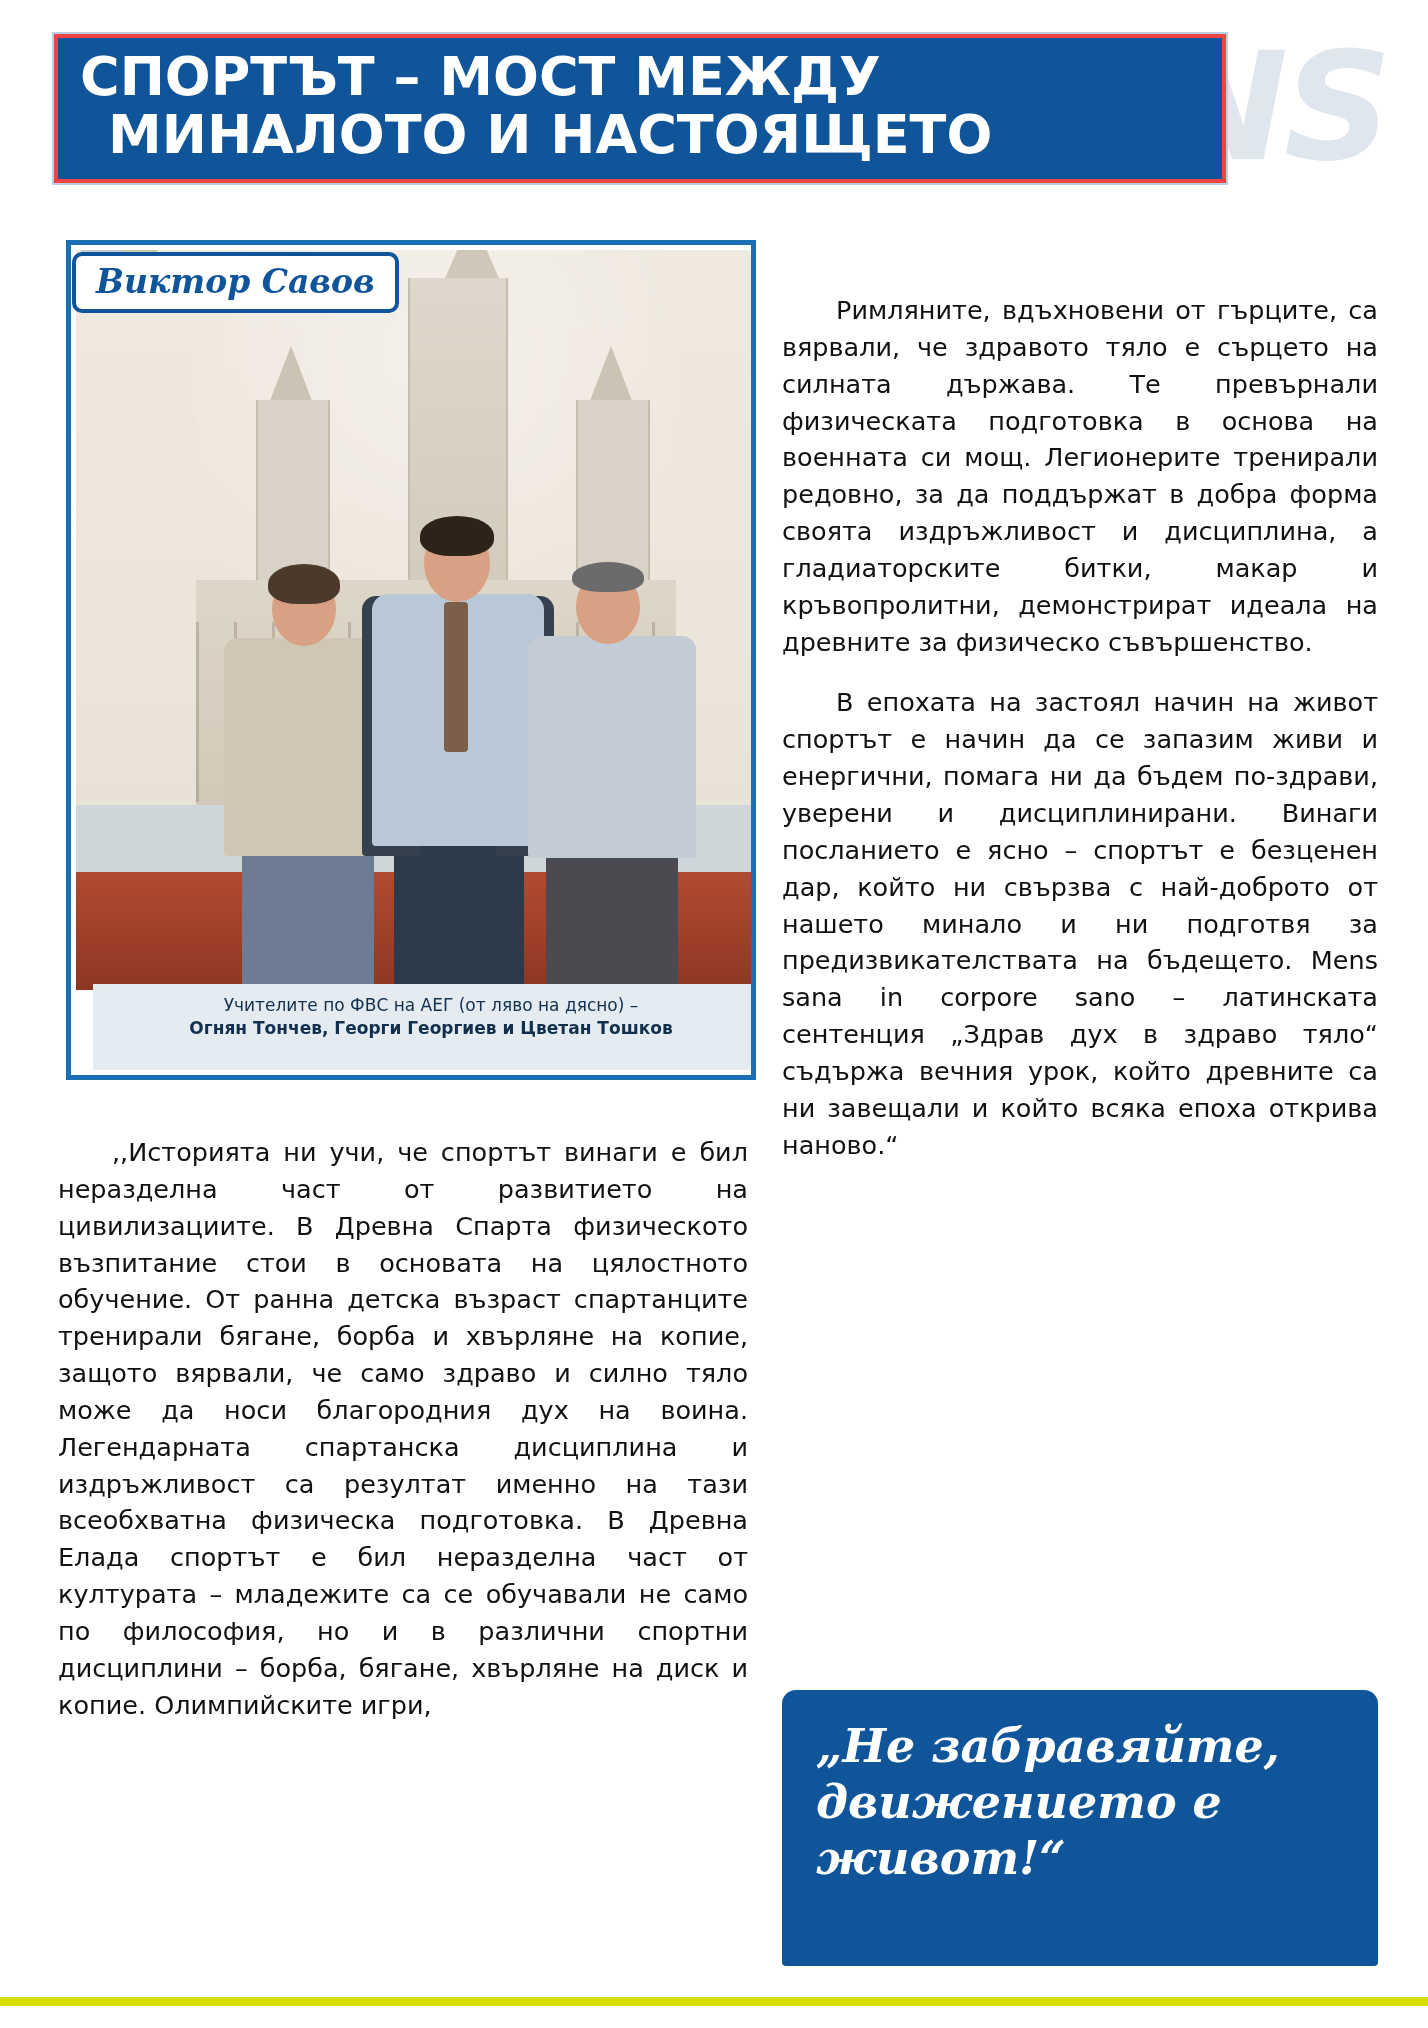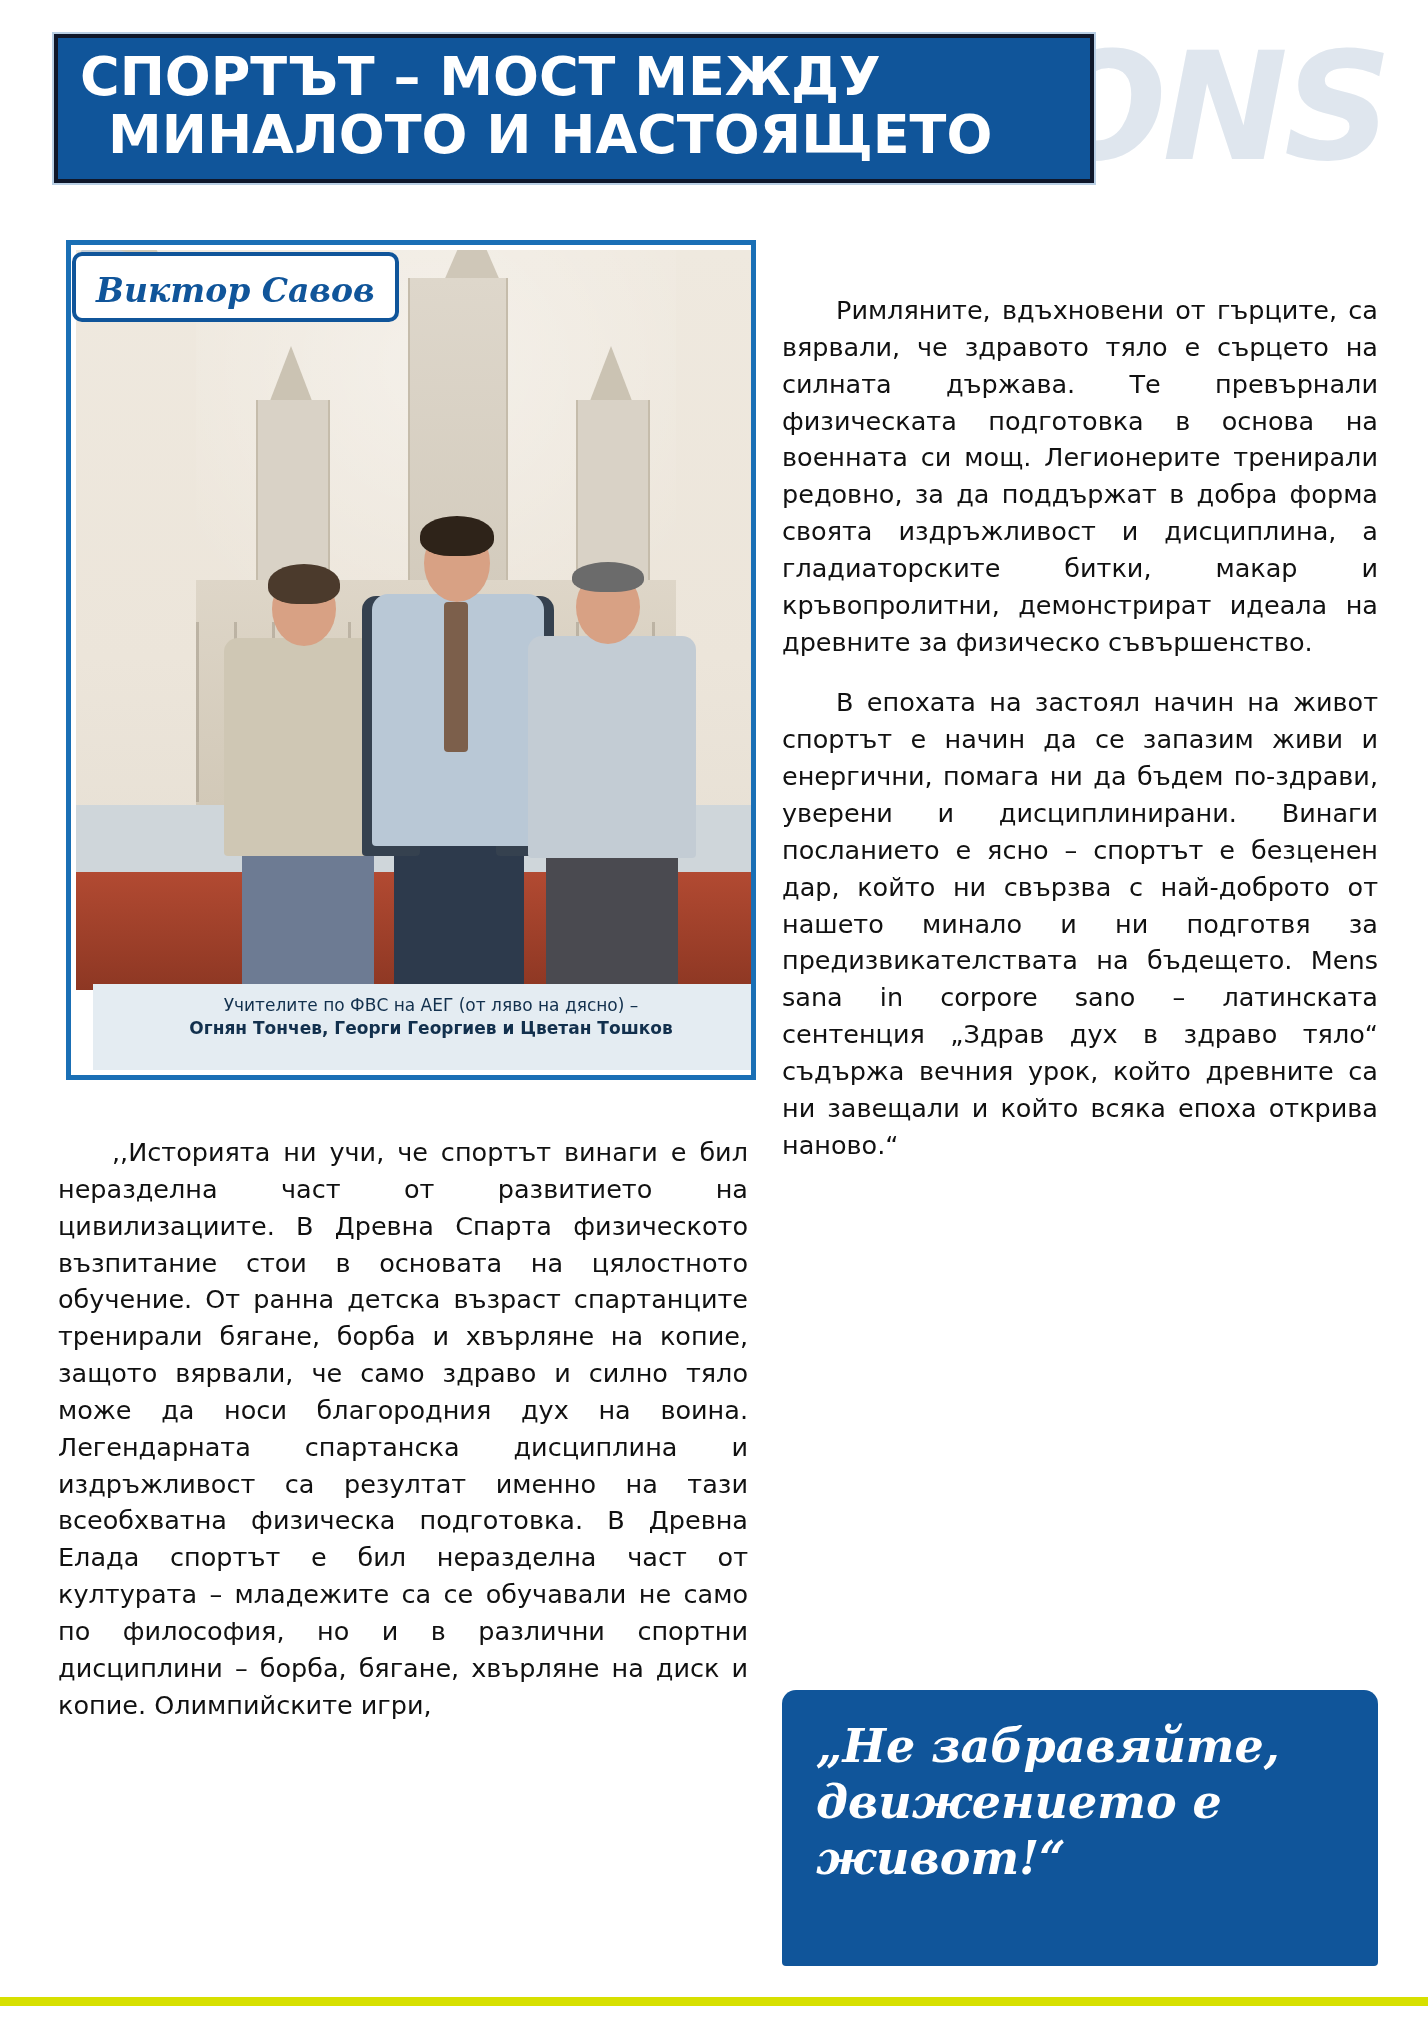--- a/index.html
+++ b/index.html
@@ -60,23 +60,23 @@
     height: 22px;
     background: #ffffff;
     z-index: 4;
   }
 
   
   .headline {
     position: absolute;
     left: 54px;
     top: 34px;
-    width: 1040px;
+    width: 1172px;
     background: #10559a;
-    border: 4px solid #0f172a;
+    border: 4px solid #ef4444;
     box-shadow: 0 0 0 2px #b9cfe4;
     padding: 10px 22px 14px 22px;
     box-sizing: border-box;
     z-index: 3;
   }
   .headline-text {
     color: #ffffff;
     font-size: 54px;
     line-height: 1.08;
     font-weight: bold;
@@ -90,21 +90,21 @@
   }
 
   
   .author-badge {
     position: absolute;
     left: 72px;
     top: 252px;
     background: #ffffff;
     border: 4px solid #10559a;
     border-radius: 10px;
-    padding: 15px 20px 8px 20px;
+    padding: 6px 20px 8px 20px;
     z-index: 6;
   }
   .author-badge span {
     color: #10559a;
     font-size: 33px;
     font-weight: bold;
     font-family: "DejaVu Serif", serif;
     font-style: italic;
   }
 

